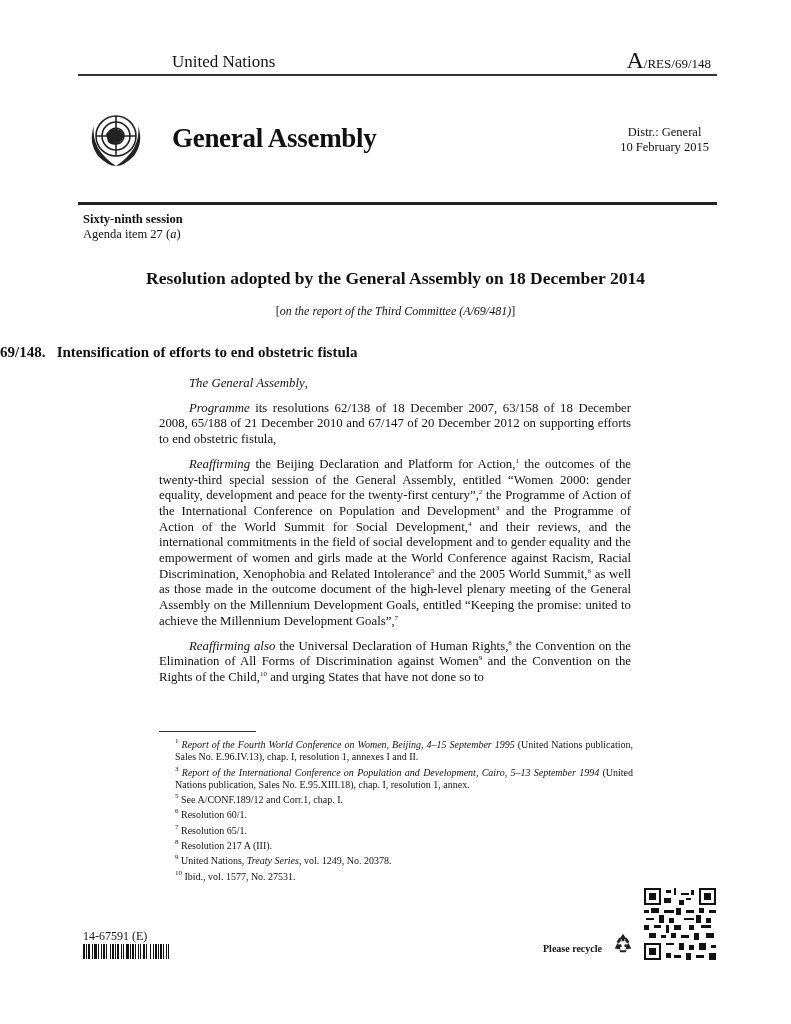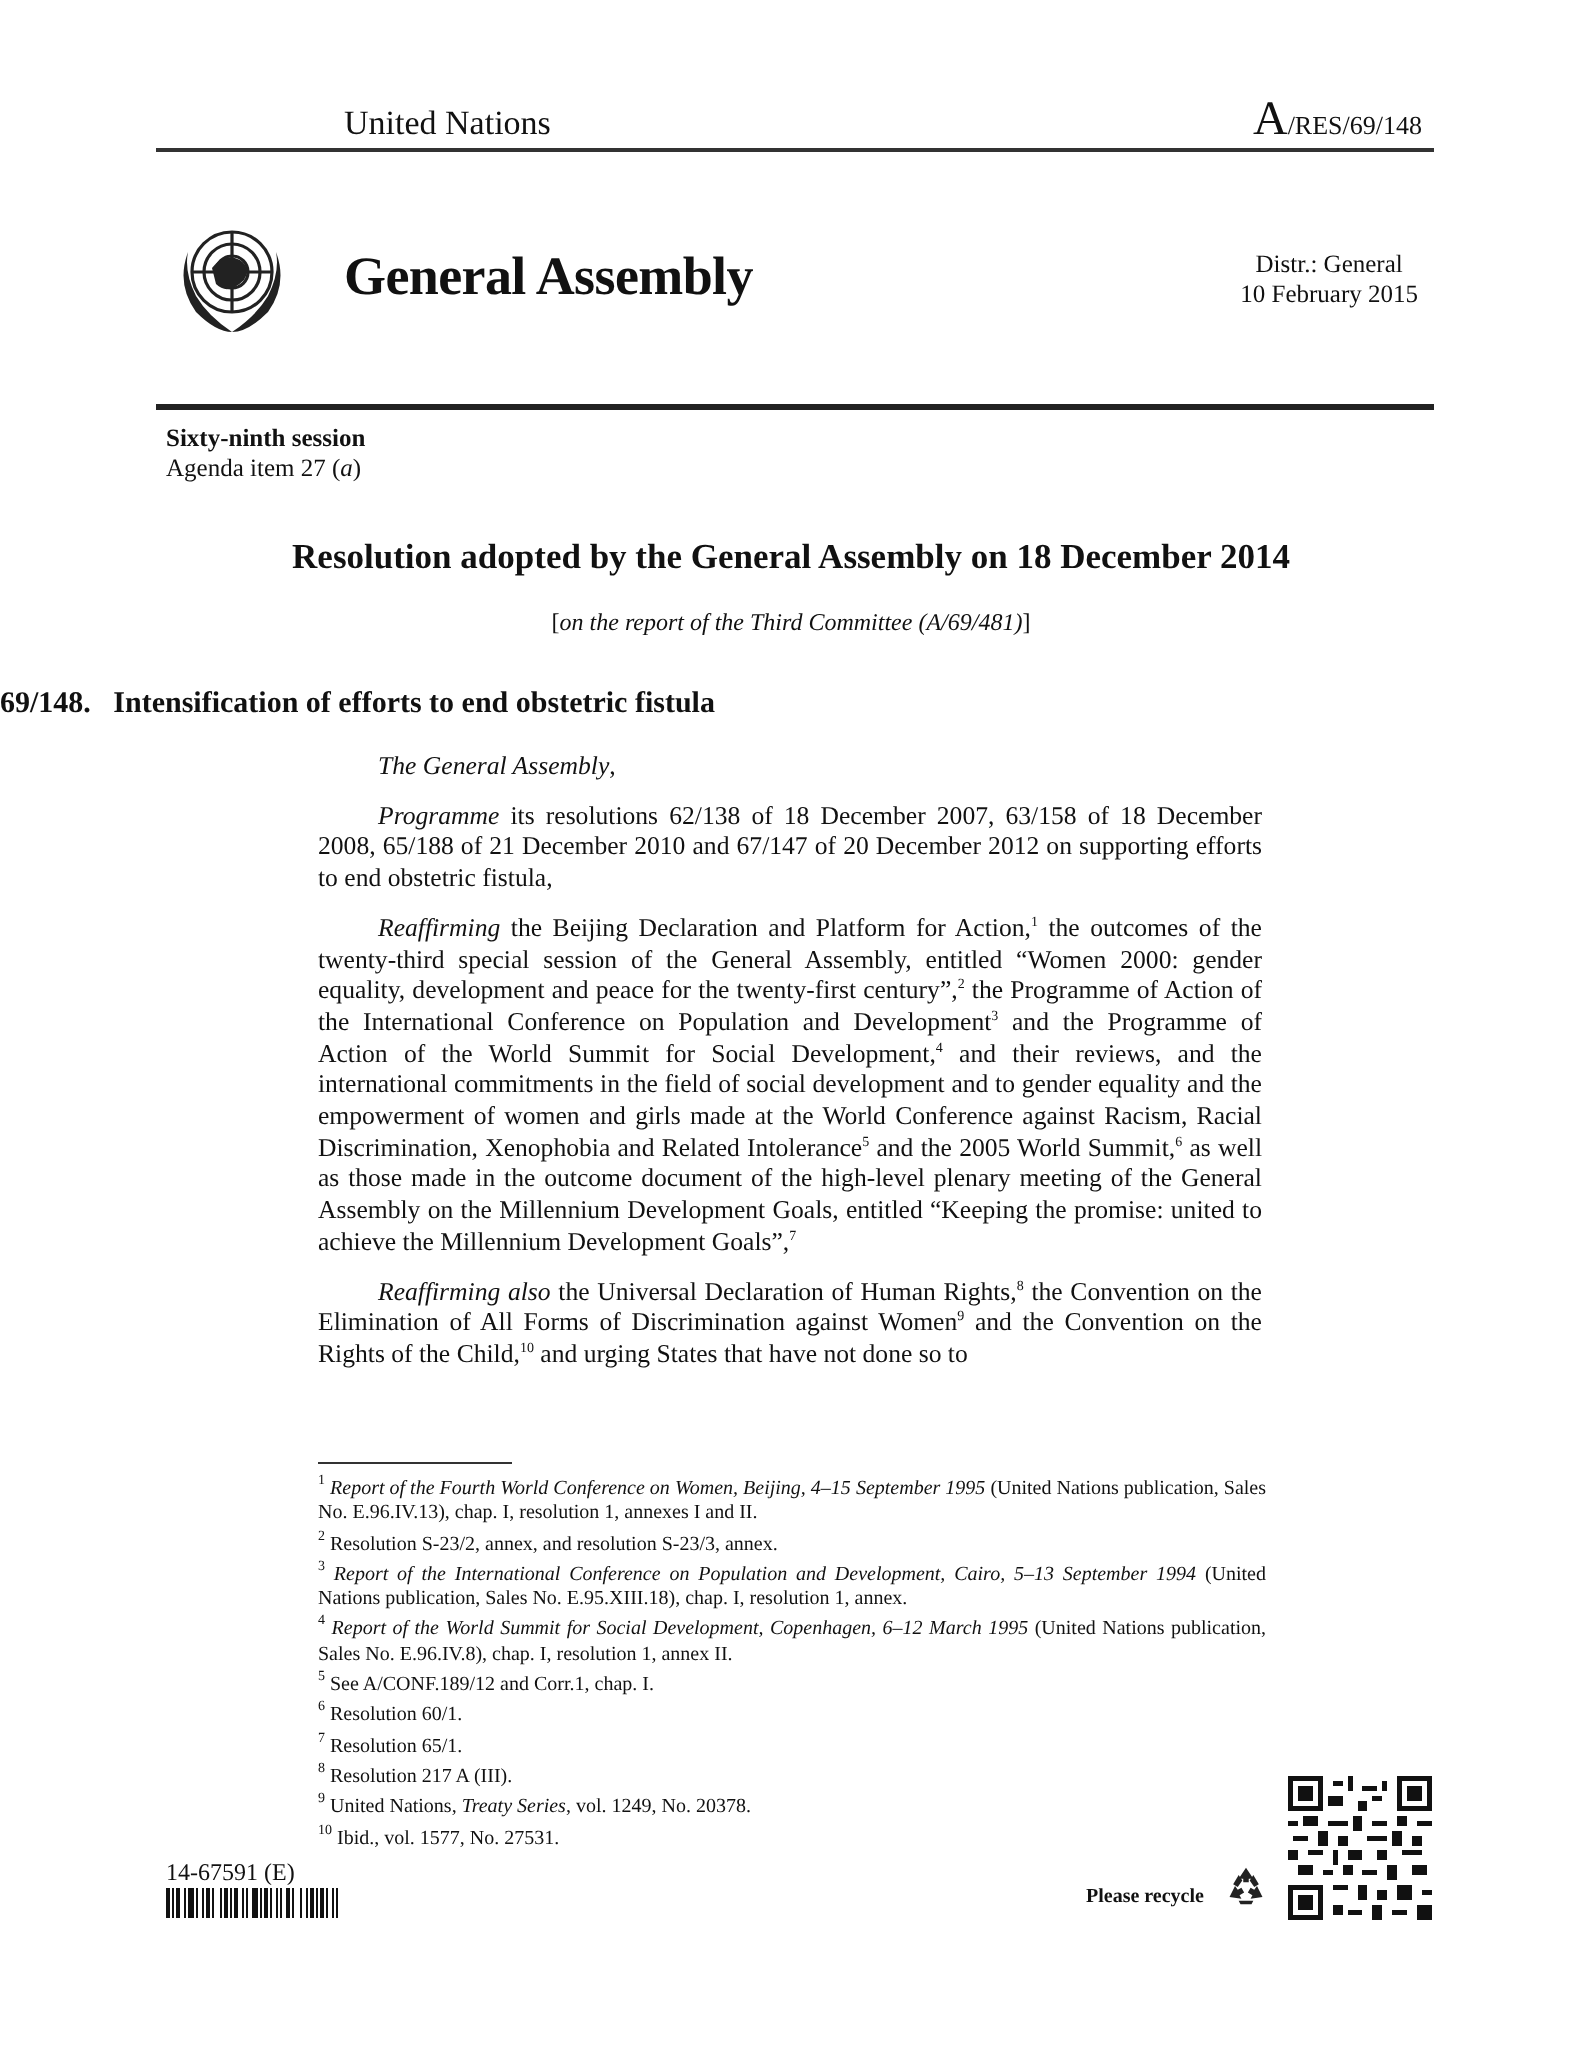--- a/index.html
+++ b/index.html
@@ -19,21 +19,21 @@
   .res-title { left: 0; width: 791px; top: 268px; text-align: center; font-size: 17.5px; font-weight: bold; }
   .res-sub { left: 0; width: 791px; top: 304px; text-align: center; font-size: 12px; font-style: italic; }
   .res-sub .up { font-style: normal; }
   .res-num { left: 0; width: 791px; top: 344px; text-align: left; font-size: 15px; font-weight: bold; }
   .body { left: 159px; width: 472px; top: 376px; font-size: 12.8px; line-height: 15.7px; }
   .body p { margin: 0 0 9px 0; text-align: justify; text-indent: 30px; }
   .body i { font-style: italic; }
   sup { font-size: 7px; vertical-align: 5px; line-height: 0; }
   .fn-rule { left: 159px; top: 731px; width: 97px; height: 1px; background: #333; }
   .footnotes { left: 159px; width: 474px; top: 739px; font-size: 10px; line-height: 12.3px; }
-  .footnotes .fn { margin: 0 0 3px 0; text-align: justify; }
+  .footnotes .fn { margin: 0 0 3px 16px; text-align: justify; }
   .footnotes i { font-style: italic; }
   .docnum { left: 83px; top: 929px; font-size: 12px; }
   .barcode { left: 83px; top: 944px; width: 127px; height: 15px; display: flex; }
   .barcode span { display: block; height: 15px; background: #111; }
   .recycle-txt { left: 543px; top: 943px; font-size: 10px; font-weight: bold; }
   .recycle-icon { left: 612px; top: 932px; width: 22px; height: 22px; }
   .qr { left: 644px; top: 888px; width: 72px; height: 72px; }
 </style>
 </head>
 <body>
@@ -73,23 +73,21 @@
 <div class="abs body">
   <p><i>The General Assembly</i><span>,</span></p>
   <p><i>Programme</i><span> its resolutions 62/138 of 18 December 2007, 63/158 of 18 December 2008, 65/188 of 21 December 2010 and 67/147 of 20 December 2012 on supporting efforts to end obstetric fistula,</span></p>
   <p><i>Reaffirming</i><span> the Beijing Declaration and Platform for Action,</span><sup>1</sup><span> the outcomes of the twenty-third special session of the General Assembly, entitled “Women 2000: gender equality, development and peace for the twenty-first century”,</span><sup>2</sup><span> the Programme of Action of the International Conference on Population and Development</span><sup>3</sup><span> and the Programme of Action of the World Summit for Social Development,</span><sup>4</sup><span> and their reviews, and the international commitments in the field of social development and to gender equality and the empowerment of women and girls made at the World Conference against Racism, Racial Discrimination, Xenophobia and Related Intolerance</span><sup>5</sup><span> and the 2005 World Summit,</span><sup>6</sup><span> as well as those made in the outcome document of the high-level plenary meeting of the General Assembly on the Millennium Development Goals, entitled “Keeping the promise: united to achieve the Millennium Development Goals”,</span><sup>7</sup></p>
   <p><i>Reaffirming also</i><span> the Universal Declaration of Human Rights,</span><sup>8</sup><span> the Convention on the Elimination of All Forms of Discrimination against Women</span><sup>9</sup><span> and the Convention on the Rights of the Child,</span><sup>10</sup><span> and urging States that have not done so to</span></p>
 </div>
 
 <div class="abs fn-rule"></div>
 <div class="abs footnotes">
   <div class="fn"><sup>1</sup> <i>Report of the Fourth World Conference on Women, Beijing, 4–15 September 1995</i><span> (United Nations publication, Sales No. E.96.IV.13), chap. I, resolution 1, annexes I and II.</span></div>
-  <div class="fn"><sup>2</sup> <span>Resolution S-23/2, annex, and resolution S-23/3, annex.</span></div>
   <div class="fn"><sup>3</sup> <i>Report of the International Conference on Population and Development, Cairo, 5–13 September 1994</i><span> (United Nations publication, Sales No. E.95.XIII.18), chap. I, resolution 1, annex.</span></div>
-  <div class="fn"><sup>4</sup> <i>Report of the World Summit for Social Development, Copenhagen, 6–12 March 1995</i><span> (United Nations publication, Sales No. E.96.IV.8), chap. I, resolution 1, annex II.</span></div>
   <div class="fn"><sup>5</sup> <span>See A/CONF.189/12 and Corr.1, chap. I.</span></div>
   <div class="fn"><sup>6</sup> <span>Resolution 60/1.</span></div>
   <div class="fn"><sup>7</sup> <span>Resolution 65/1.</span></div>
   <div class="fn"><sup>8</sup> <span>Resolution 217 A (III).</span></div>
   <div class="fn"><sup>9</sup> <span>United Nations, </span><i>Treaty Series</i><span>, vol. 1249, No. 20378.</span></div>
   <div class="fn"><sup>10</sup> <span>Ibid., vol. 1577, No. 27531.</span></div>
 </div>
 
 <div class="abs docnum">14-67591 (E)</div>
 <div class="abs barcode" id="barcode">

